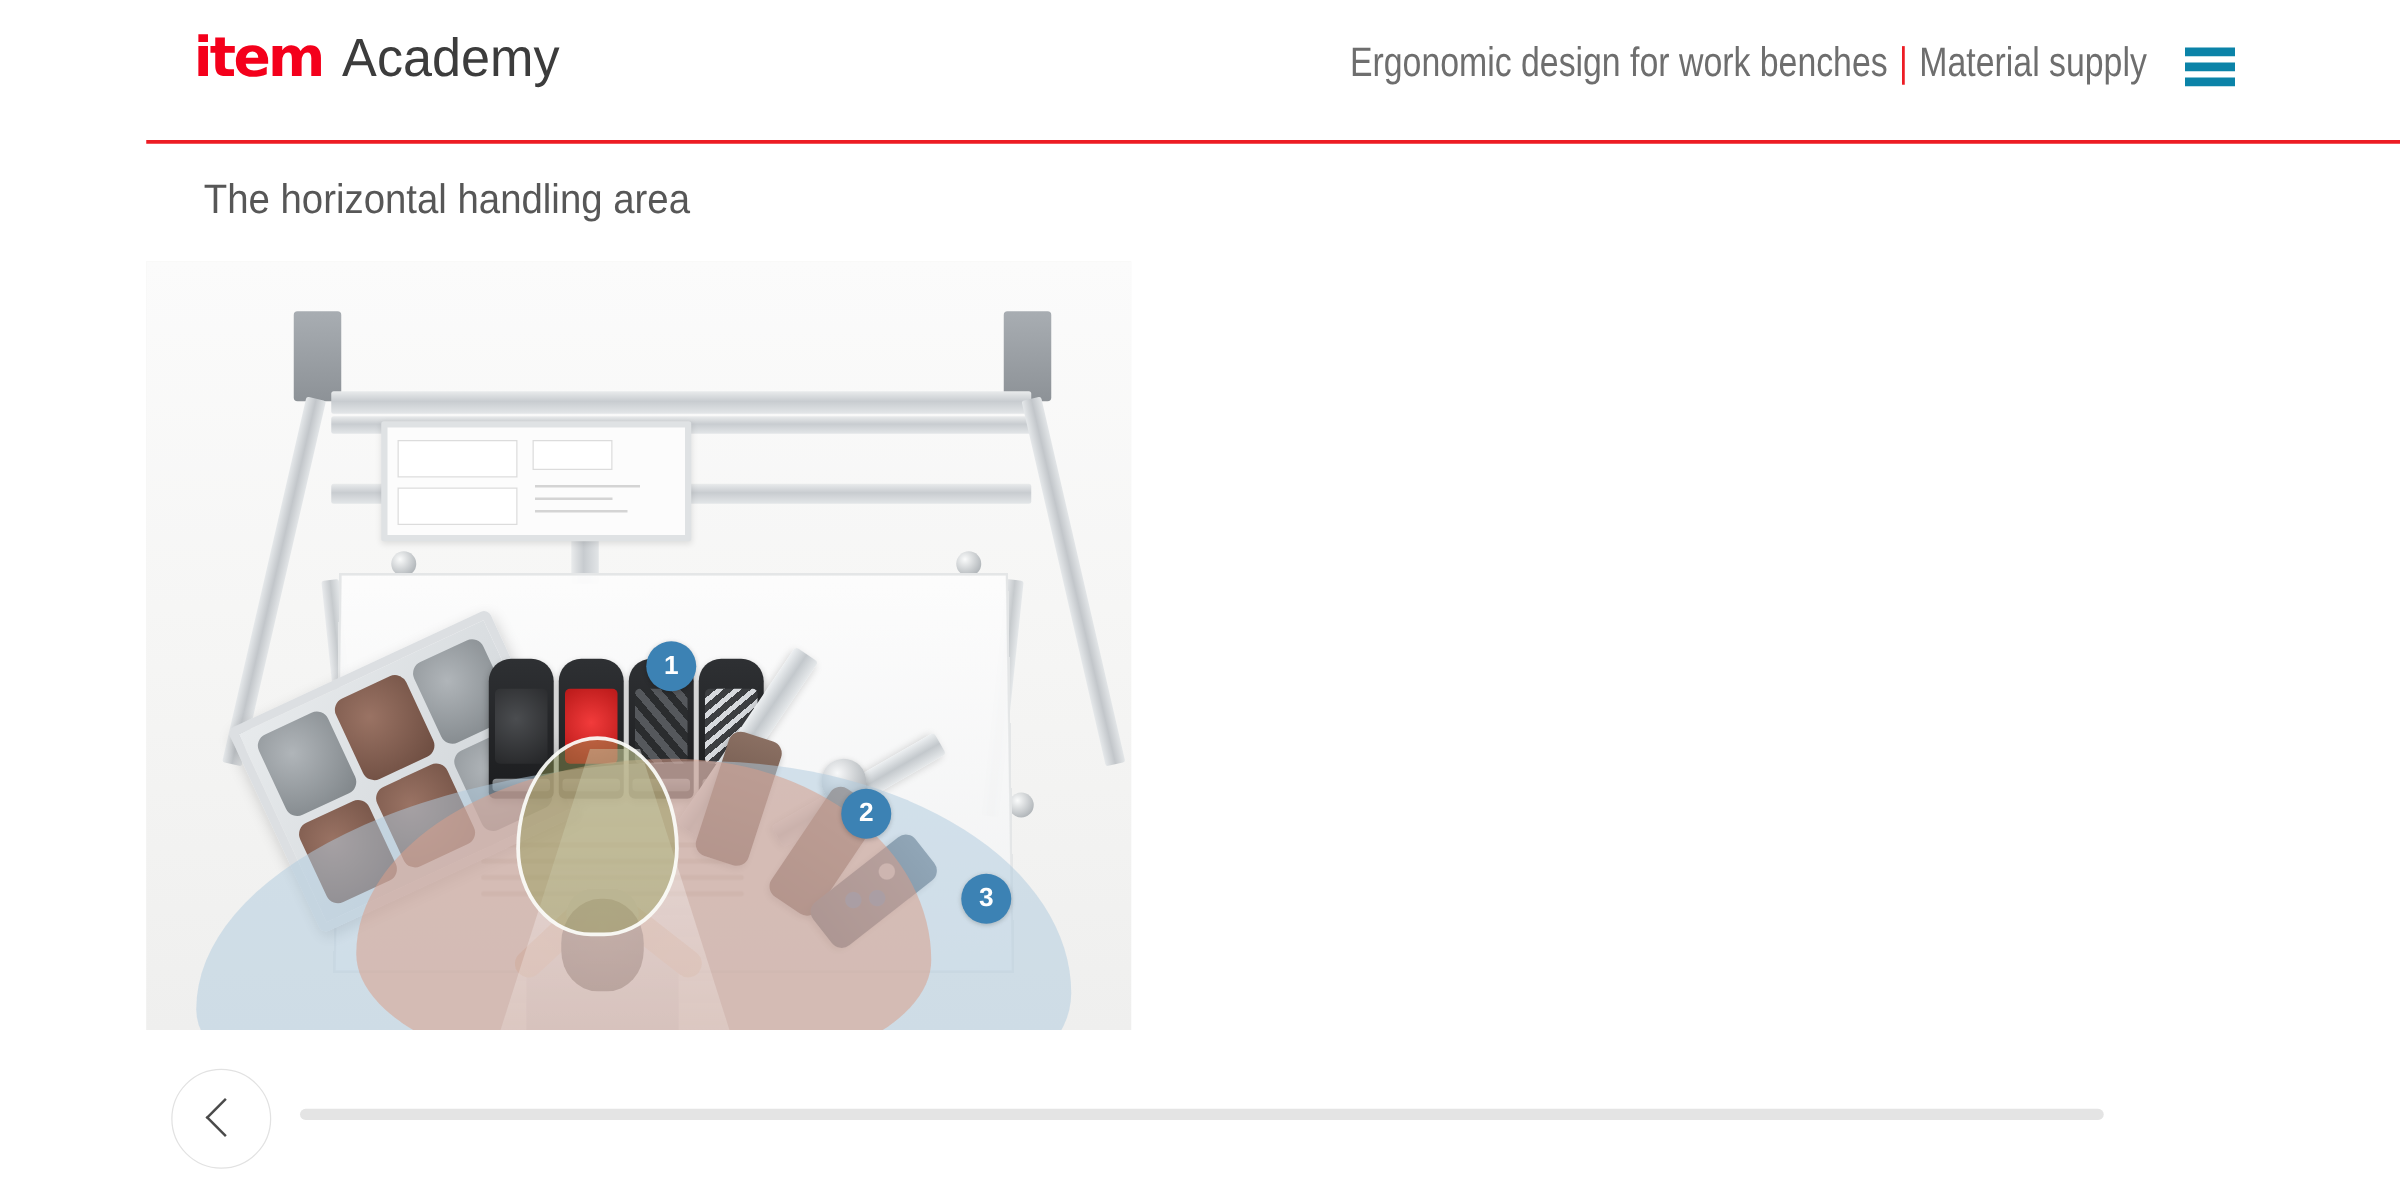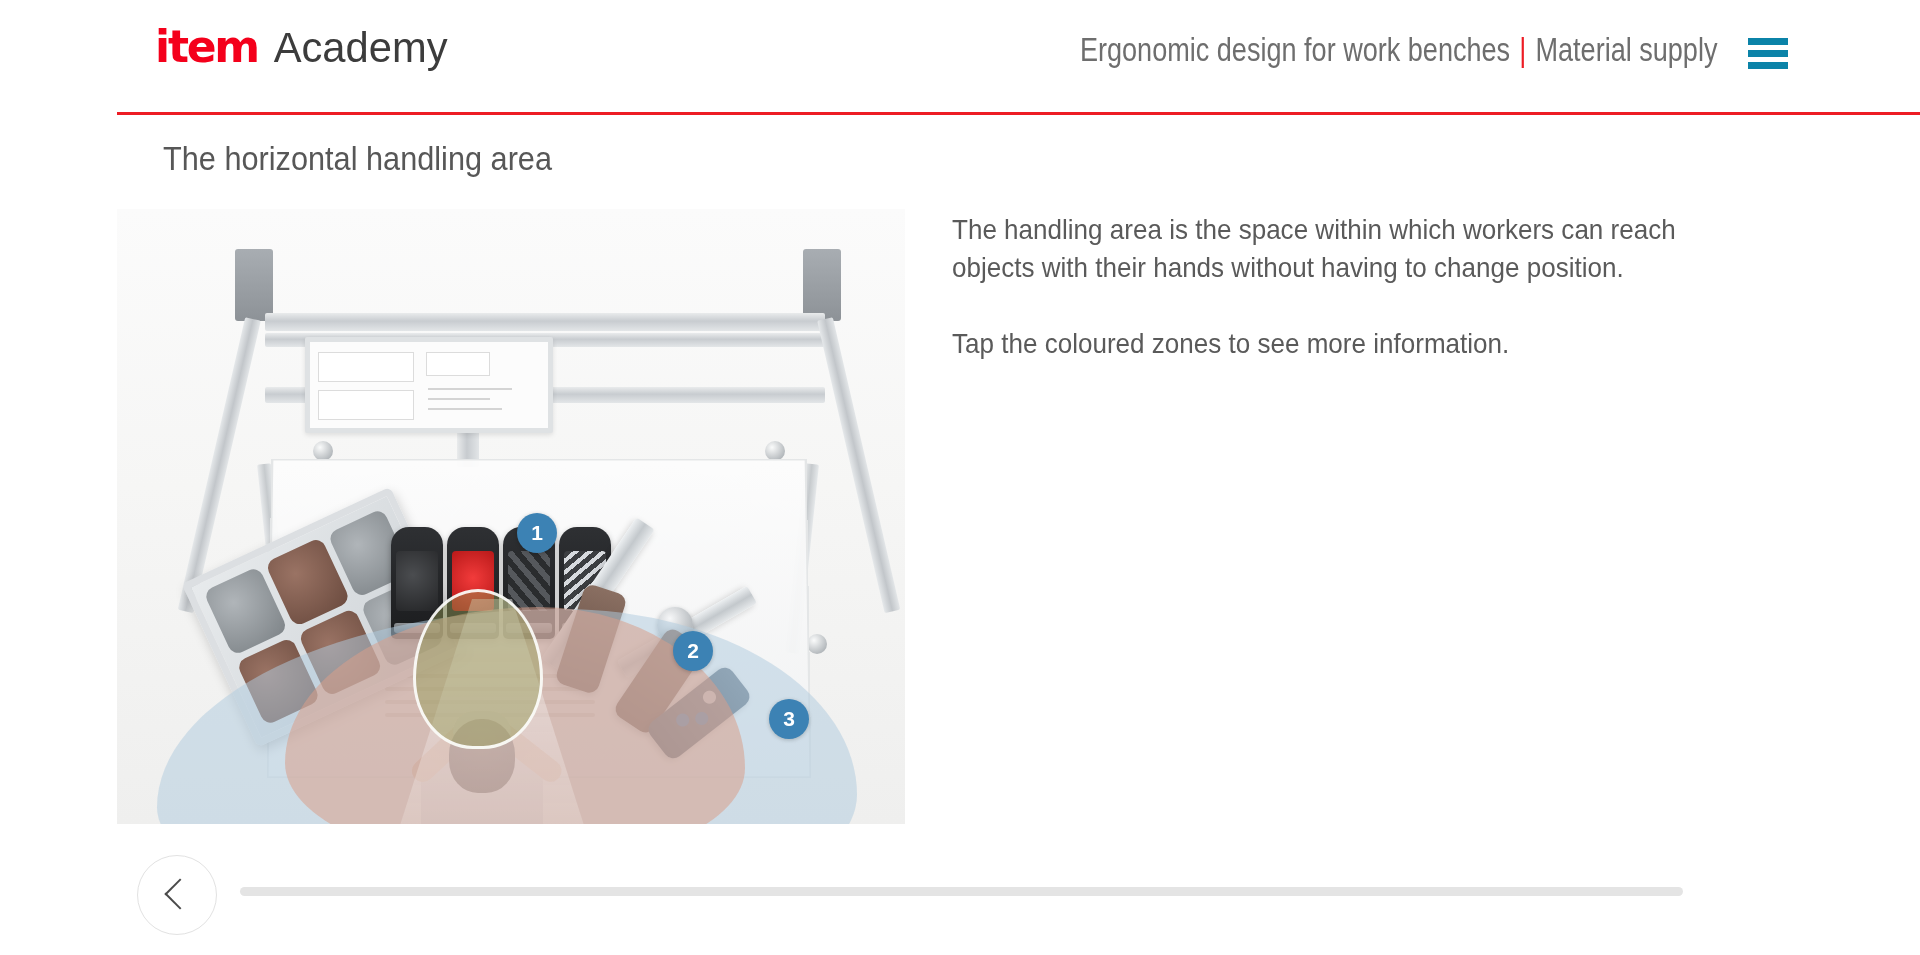--- a/index.html
+++ b/index.html
@@ -468,24 +468,20 @@
         <div class="zone" id="zone1-shape"></div>
 
         <div class="marker" id="marker-1">1</div>
         <div class="marker" id="marker-2">2</div>
         <div class="marker" id="marker-3">3</div>
       </div>
 
     </div>
   </div>
 
-  <div id="text-column">
-    <p id="body-paragraph-1">The handling area is the space within which workers can reach objects with their hands without having to change position.</p>
-    <p id="body-paragraph-2">Tap the coloured zones to see more information.</p>
-  </div>
 
   <button id="prev-button">
     <span class="chev"></span>
   </button>
 
   <div id="progress-track">
     <div id="progress-fill" style="width: 0%;"></div>
   </div>
 
 </div>

